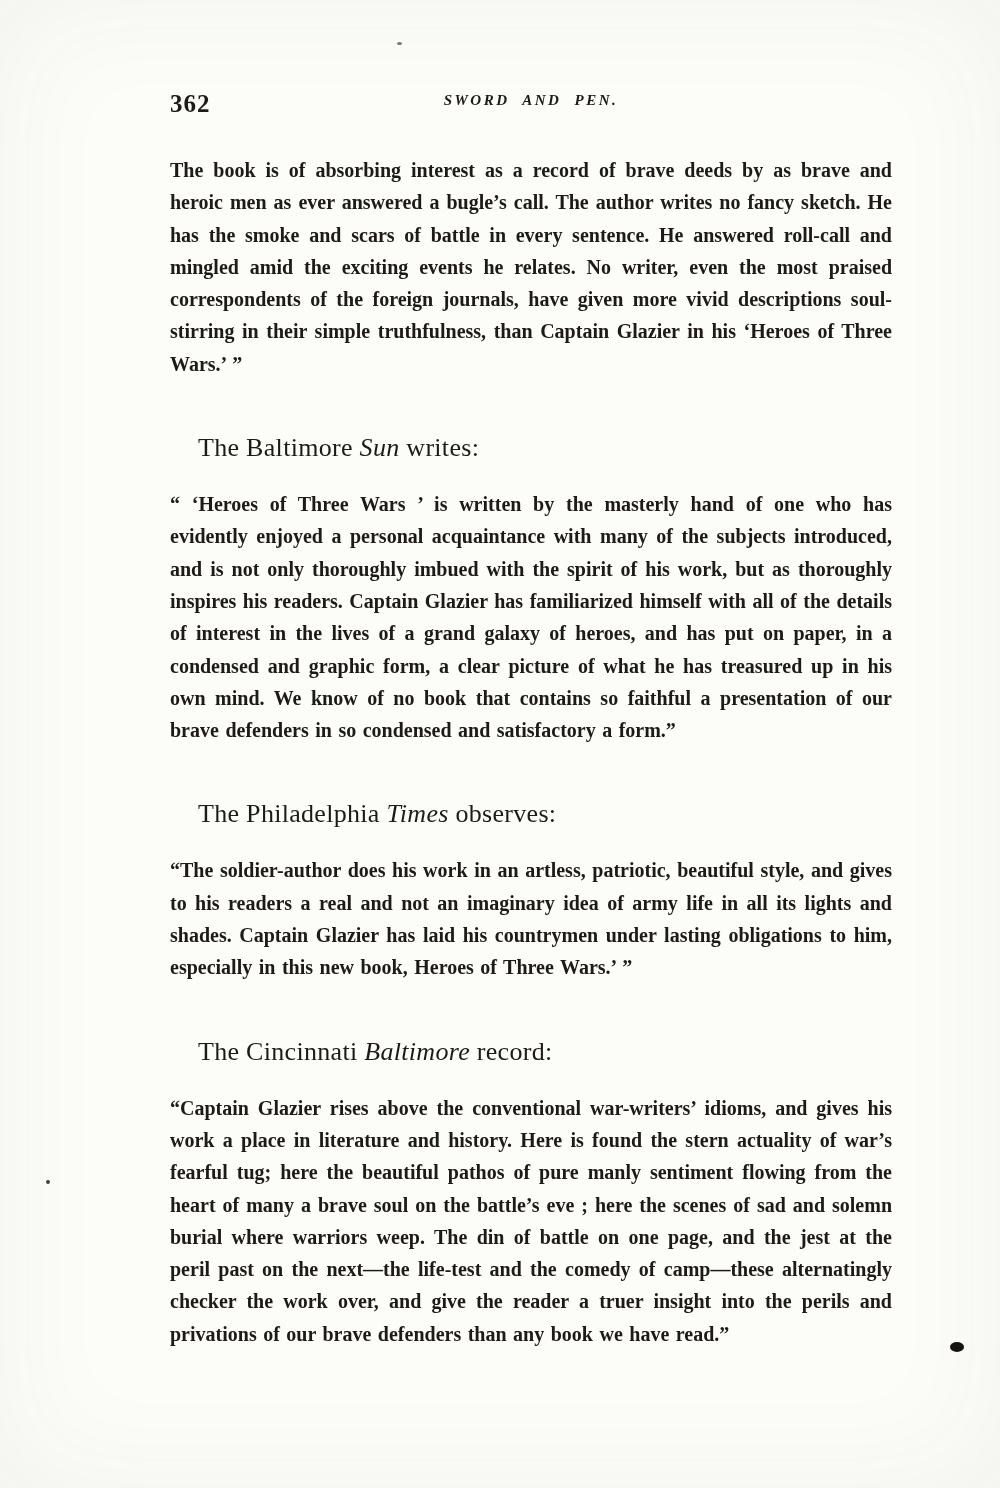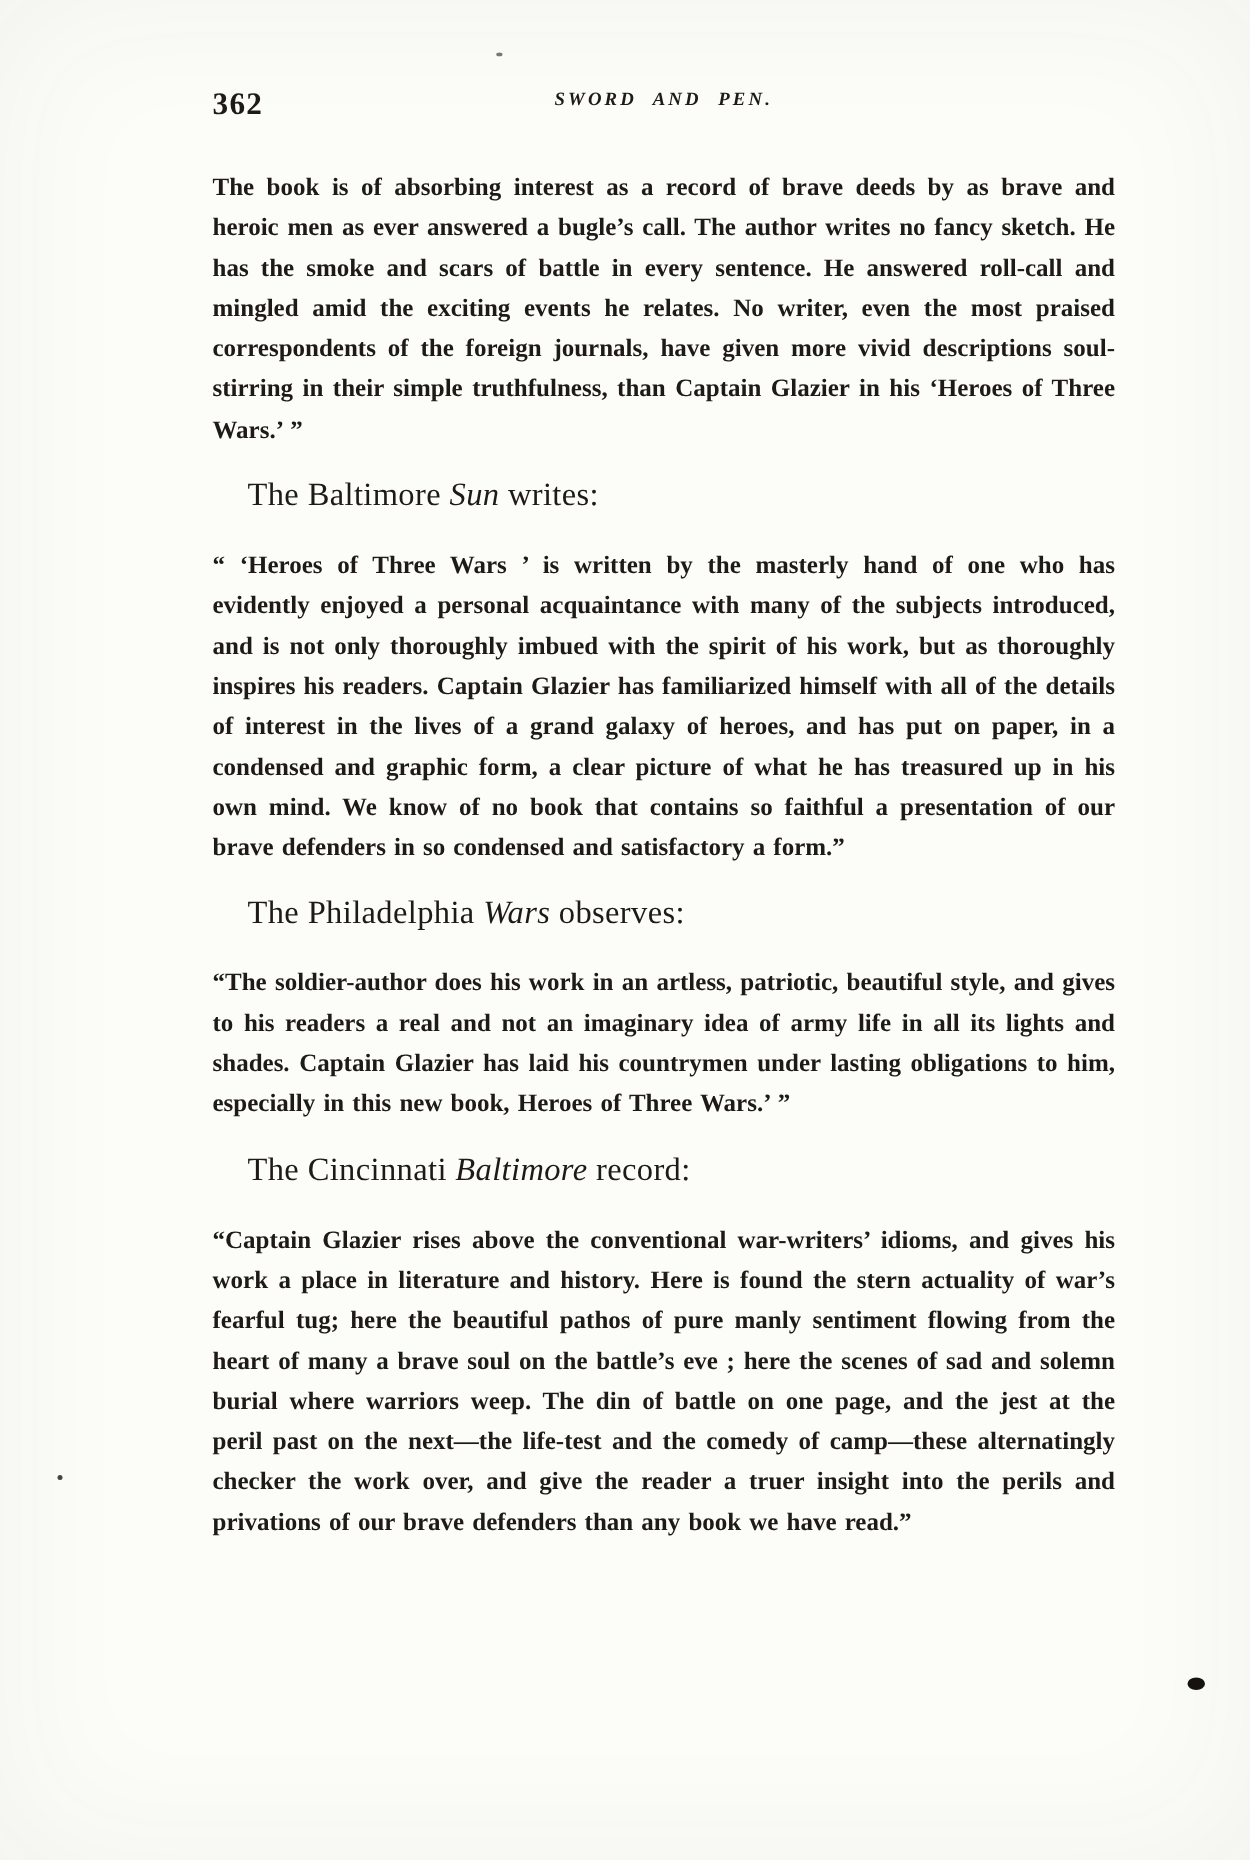--- a/index.html
+++ b/index.html
@@ -17,21 +17,21 @@
   }
   .paper {
     position: absolute;
     inset: 0;
     background: #fcfcf9;
     box-shadow: inset 0 0 120px rgba(60,55,45,0.05);
   }
   .sheet {
     position: absolute;
     left: 170px;
-    top: 68px;
+    top: 88px;
     width: 722px;
   }
   .page-header {
     position: relative;
     height: 34px;
     margin-bottom: 32px;
   }
   .page-number {
     position: absolute;
     left: 0;
@@ -54,21 +54,21 @@
     font-size: 20px;
     line-height: 32.3px;
     text-align: justify;
     margin: 0;
     word-spacing: 1.5px;
     font-weight: bold;
   }
   .section-heading {
     font-size: 26px;
     font-weight: normal;
-    margin: 21px 0 25px 28px;
+    margin: 53px 0 25px 28px;
     letter-spacing: 0.3px;
   }
   .section-heading .paper-name {
     font-style: italic;
   }
   .ink-dot {
     position: absolute;
     left: 950px;
     top: 1342px;
     width: 14px;
@@ -111,21 +111,21 @@
 
   <section>
     <h2 class="section-heading">
       <span>The Baltimore </span><em class="paper-name">Sun</em><span> writes:</span>
     </h2>
     <p class="body-para">“ ‘Heroes of Three Wars ’ is written by the masterly hand of one who has evidently enjoyed a personal acquaintance with many of the subjects introduced, and is not only thoroughly imbued with the spirit of his work, but as thoroughly inspires his readers.  Captain Glazier has familiarized himself with all of the details of interest in the lives of a grand galaxy of heroes, and has put on paper, in a condensed and graphic form, a clear picture of what he has treasured up in his own mind.  We know of no book that contains so faithful a presentation of our brave defenders in so condensed and satisfactory a form.”</p>
   </section>
 
   <section>
     <h2 class="section-heading">
-      <span>The Philadelphia </span><em class="paper-name">Wars</em><span> observes:</span>
+      <span>The Philadelphia </span><em class="paper-name">Times</em><span> observes:</span>
     </h2>
     <p class="body-para">“The soldier-author does his work in an artless, patriotic, beautiful style, and gives to his readers a real and not an imaginary idea of army life in all its lights and shades.  Captain Glazier has laid his countrymen under lasting obligations to him, especially in this new book,  Heroes of Three Wars.’ ”</p>
   </section>
 
   <section>
     <h2 class="section-heading">
       <span>The Cincinnati </span><em class="paper-name">Baltimore</em><span> record:</span>
     </h2>
     <p class="body-para">“Captain Glazier rises above the conventional war-writers’ idioms, and gives his work a place in literature and history.  Here is found the stern actuality of war’s fearful tug; here the beautiful pathos of pure manly sentiment flowing from the heart of many a brave soul on the battle’s eve ; here the scenes of sad and solemn burial where warriors weep.  The din of battle on one page, and the jest at the peril past on the next—the life-test and the comedy of camp—these alternatingly checker the work over, and give the reader a truer insight into the perils and privations of our brave defenders than any book we have read.”</p>
   </section>

